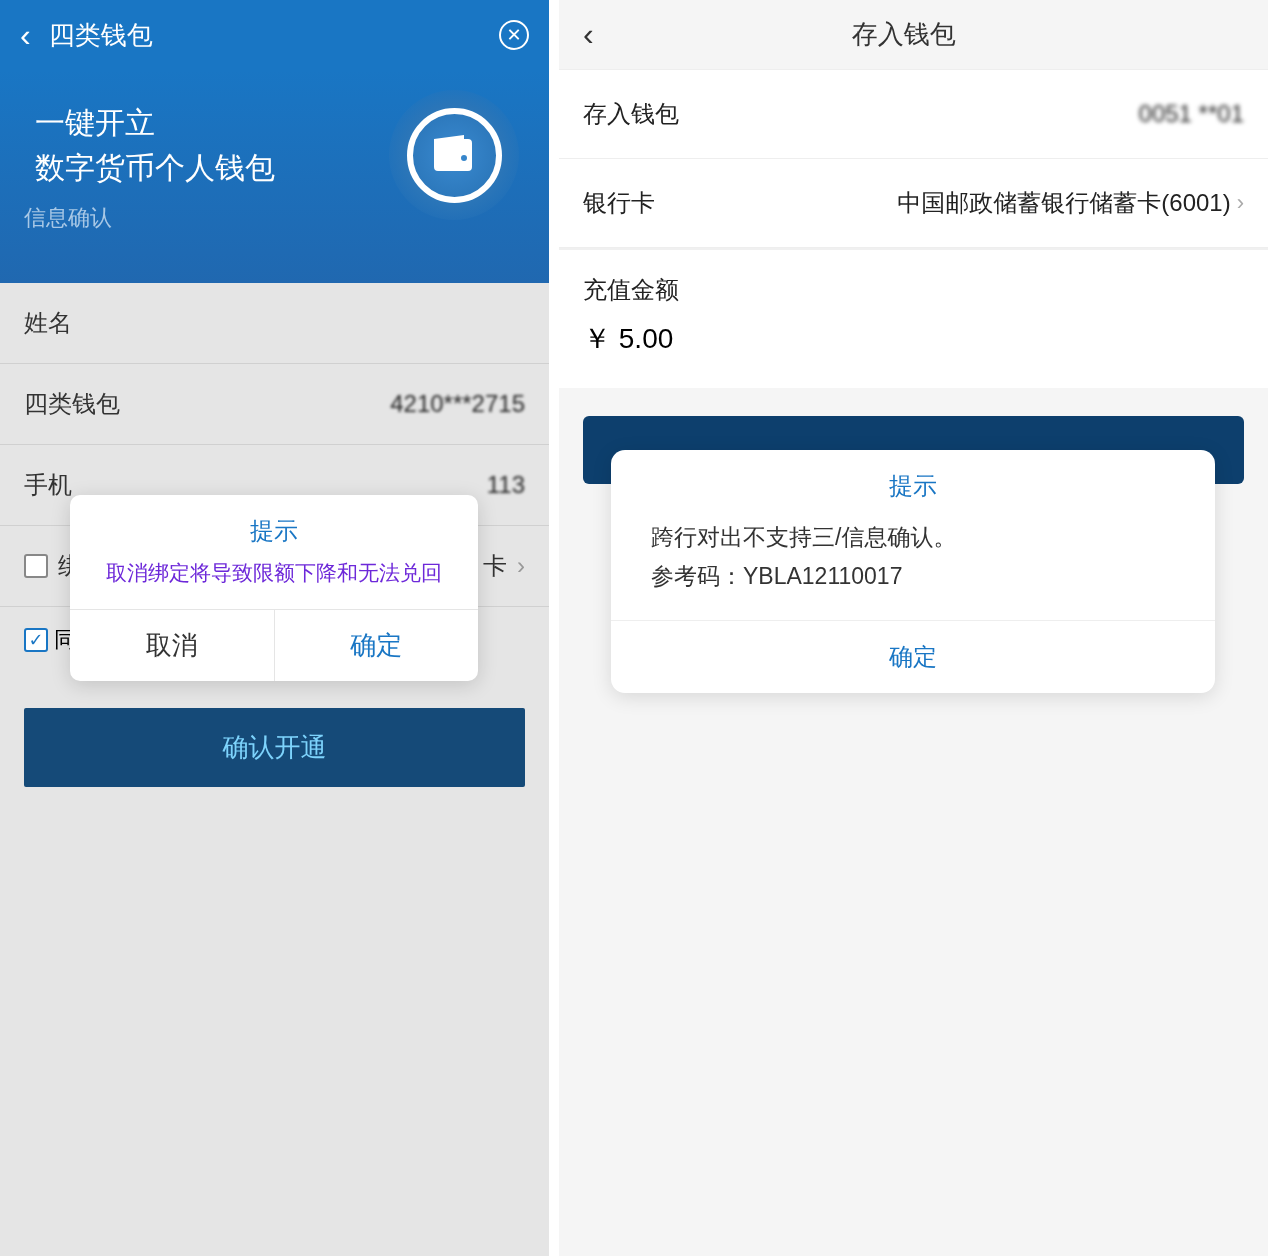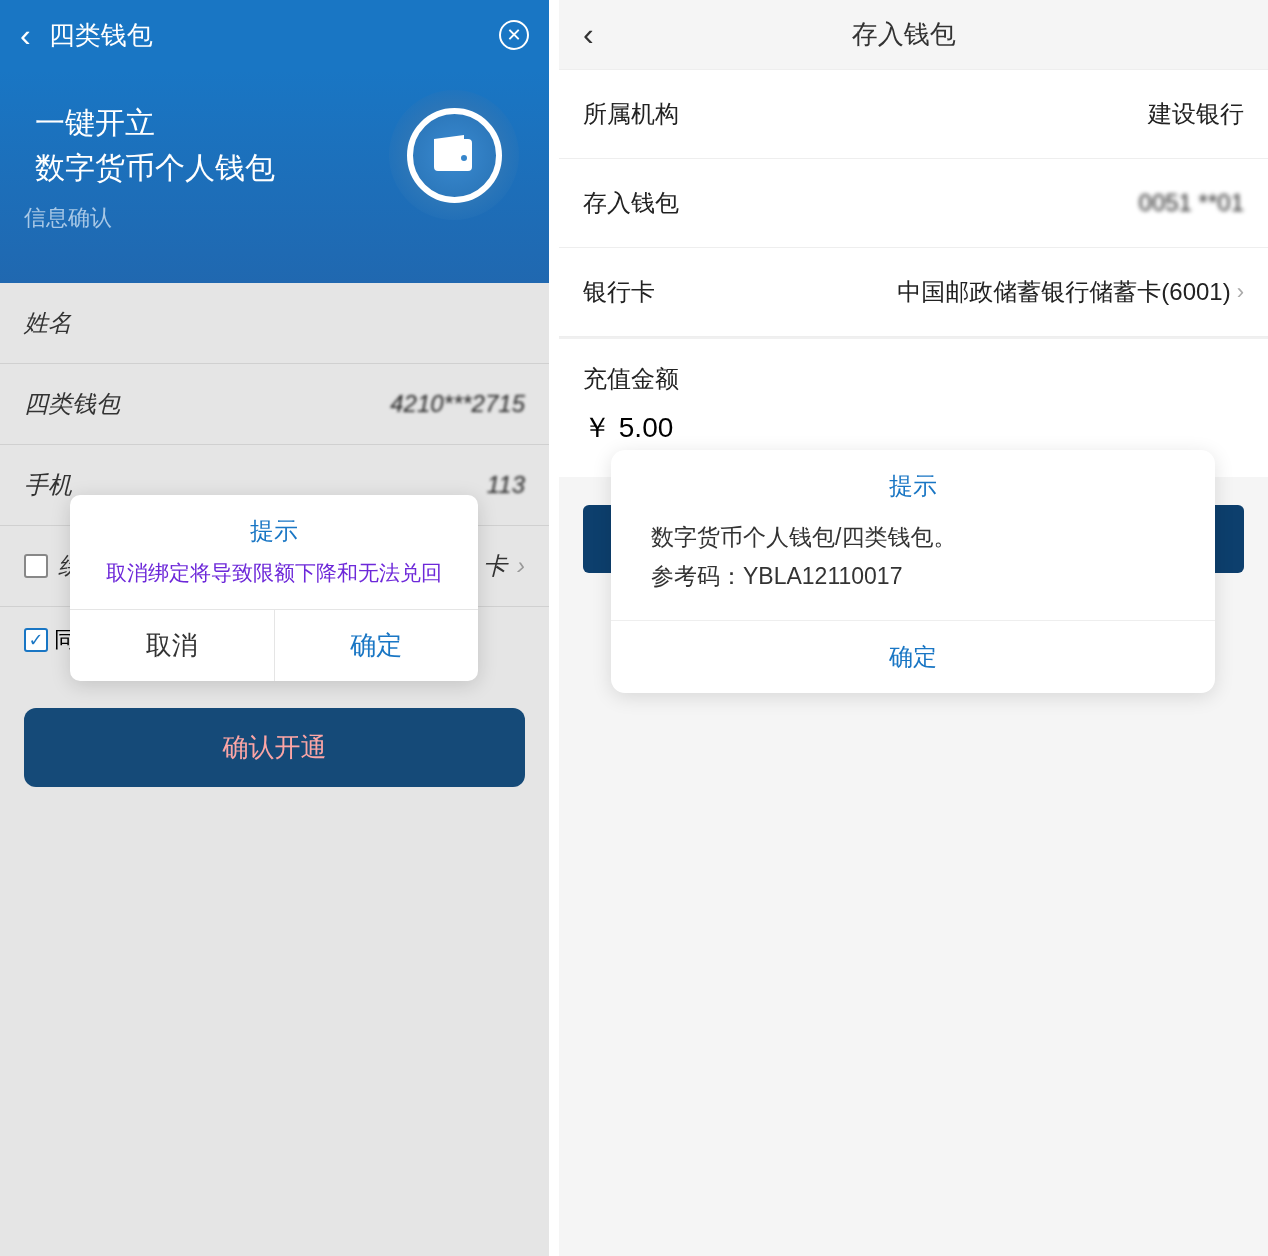--- a/index.html
+++ b/index.html
@@ -16,30 +16,30 @@
     .close-circle { margin-left: auto; width: 30px; height: 30px; border: 2.5px solid #fff; border-radius: 50%; display: flex; align-items: center; justify-content: center; font-size: 18px; }
 
     .hero { background: linear-gradient(180deg, #1976c4 0%, #2068b0 100%); padding: 30px 24px 50px; position: relative; color: #fff; }
     .hero-title { font-size: 30px; line-height: 1.5; font-weight: 400; margin-left: 11px; }
     .hero-sub { font-size: 22px; color: #a8c8e6; margin-top: 13px; }
     .wallet-icon-circle { position: absolute; right: 30px; top: 20px; width: 130px; height: 130px; border-radius: 50%; background: radial-gradient(circle, #3a8ad0 0%, #2a75b8 55%, rgba(42,117,184,0) 80%); display: flex; align-items: center; justify-content: center; }
     .wallet-inner-ring { width: 95px; height: 95px; border: 6px solid #fff; border-radius: 50%; display: flex; align-items: center; justify-content: center; }
     .wallet-svg-icon { width: 48px; height: 44px; fill: #fff; }
 
     .form-area { background: #e5e5e5; }
-    .form-row { padding: 24px; font-size: 24px; color: #333; border-bottom: 1px solid #d0d0d0; display: flex; justify-content: space-between; align-items: center; font-style: italic; }
+    .form-row { padding: 24px; font-size: 24px; color: #333; border-bottom: 1px solid #d0d0d0; display: flex; justify-content: space-between; align-items: center; }
     .form-row .value { color: #222; filter: blur(1.5px); }
     .row-chevron { color: #999; margin-left: 10px; }
 
     .consent-row { padding: 18px 24px; font-size: 22px; display: flex; align-items: center; gap: 6px; }
     .checkbox { width: 24px; height: 24px; border: 2px solid #1976c4; border-radius: 3px; display: flex; align-items: center; justify-content: center; color: #1976c4; font-size: 18px; background: #fff; }
     .checkbox-empty { width: 24px; height: 24px; border: 2px solid #888; border-radius: 3px; background: #fff; }
     .link-text { color: #1976c4; }
 
-    .confirm-btn-left { margin: 35px 24px 0; background: #154a78; color: #fca5a5; font-size: 26px; padding: 22px; text-align: center; border-radius: 12px; }
+    .confirm-btn-left { margin: 35px 24px 0; background: #154a78; color: #7dd3fc; font-size: 26px; padding: 22px; text-align: center; border-radius: 2px; }
 
     
     .dialog-left { position: absolute; top: 495px; left: 70px; width: 408px; background: #fff; border-radius: 10px; overflow: hidden; box-shadow: 0 4px 20px rgba(0,0,0,0.15); }
     .dialog-title { text-align: center; color: #1976c4; font-size: 24px; padding: 20px 0 12px; }
     .dialog-msg { text-align: center; color: #6d28d9; font-size: 21px; padding: 0 20px 22px; }
     .dialog-btns { display: flex; border-top: 1px solid #e5e5e5; }
     .dialog-btn { flex: 1; text-align: center; padding: 18px 0; font-size: 26px; }
     .dialog-btn-cancel { color: #333; border-right: 1px solid #e5e5e5; }
     .dialog-btn-ok { color: #1976c4; }
 
@@ -136,41 +136,37 @@
 
 <div class="gap"></div>
 
 <div class="screen screen-right">
   <div class="right-header">
     <span class="right-back">‹</span>
     <span class="right-title">存入钱包</span>
   </div>
 
   <div class="info-row">
-    <span class="label">所属机构</span>
-    <span class="value-r">建设银行</span>
-  </div>
-  <div class="info-row">
     <span class="label">存入钱包</span>
     <span class="value-r blurred">0051 **01</span>
   </div>
   <div class="info-row">
     <span class="label">银行卡</span>
     <span style="display:flex;align-items:center;">
       <span class="value-r">中国邮政储蓄银行储蓄卡(6001)</span>
       <span class="chev">›</span>
     </span>
   </div>
 
   <div class="section-label">充值金额</div>
   <div class="amount-val">￥ 5.00</div>
 
   <div class="right-confirm-btn"></div>
 
   <div class="dialog-right">
     <div class="dialog-title">提示</div>
     <div class="dialog-right-body">
-      <div>数字货币个人钱包/四类钱包。</div>
+      <div>跨行对出不支持三/信息确认。</div>
       <div>参考码：YBLA12110017</div>
     </div>
     <div class="dialog-btn-single">确定</div>
   </div>
 </div>
 
 </body></html>

